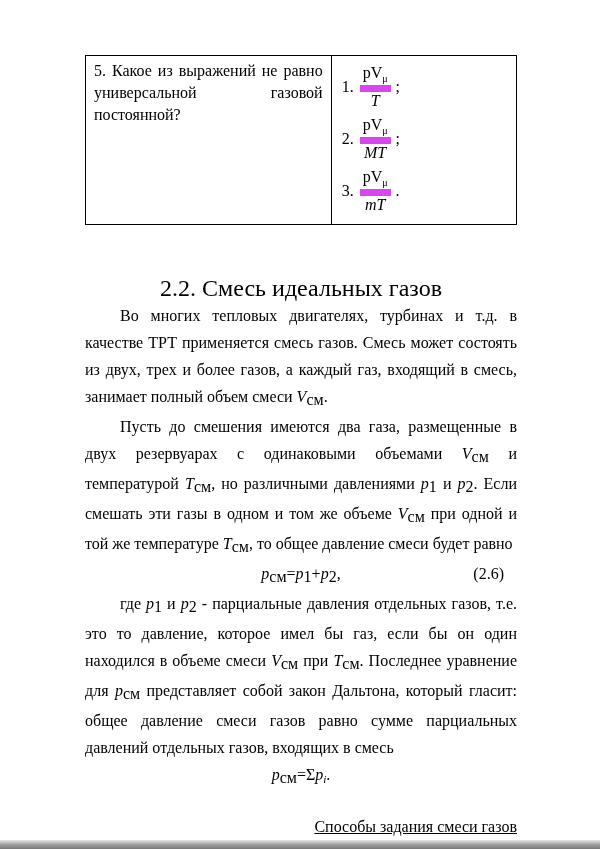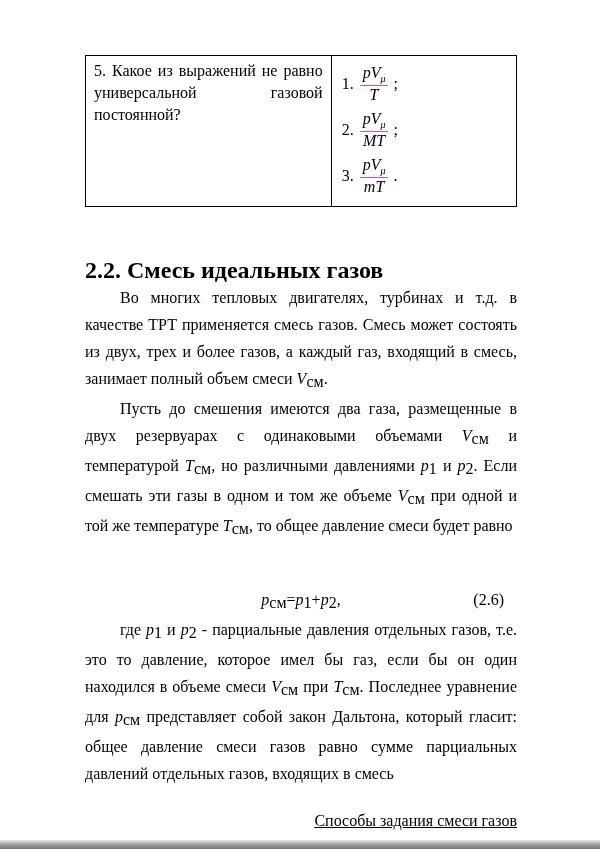--- a/index.html
+++ b/index.html
@@ -16,28 +16,28 @@
   }
   .content{width:432px;}
   
   table.qtable{border-collapse:collapse;width:100%;table-layout:fixed;padding-left:16px;}
   table.qtable td{border:1px solid #000;vertical-align:top;padding:4px 8px;box-sizing:border-box;}
   td.q-cell{width:57%;text-align:justify;line-height:22px;}
   td.a-cell{width:43%;}
   .opt{display:flex;align-items:center;margin:4px 0 6px 2px;line-height:1.15;}
   .opt-label{margin-right:6px;}
   .frac{display:inline-block;text-align:center;vertical-align:middle;}
-  .frac .fnum{display:block;border-bottom:1px solid #d946ef;padding:0 3px;font-style:italic;text-align:right;}
+  .frac .fnum{display:block;border-bottom:7px solid #d946ef;padding:0 3px;text-align:right;}
   .frac .fden{display:block;font-style:italic;padding:0 3px;}
   .frac sub{font-size:10px;}
   .opt-tail{margin-left:5px;}
   
-  .heading{font-weight:bold;margin:50px 0 0 0;line-height:27px;}
+  .heading{font-weight:normal;text-align:center;margin:50px 0 0 0;line-height:27px;}
   .para{text-align:justify;text-indent:35px;line-height:27px;margin:0;}
-  .eqline{position:relative;text-align:center;line-height:27px;margin-top:44px;}
+  .eqline{position:relative;text-align:center;line-height:27px;}
   .eqnum{position:absolute;right:13px;top:0;}
   .subheading{text-align:right;text-decoration:underline;line-height:27px;margin:20px 0 0 0;}
   
   .run-n{}
   .run-i{font-style:italic;}
   .run-sub{font-size:16px;vertical-align:-3px;}
   .run-subi{font-size:11px;vertical-align:-3px;font-style:italic;}
   
   .bottom-edge{
     position:absolute;left:0;right:0;bottom:0;height:9px;
@@ -94,20 +94,23 @@
 
     <p class="para"><span class="run-n">Пусть до смешения имеются два газа, размещенные в двух резервуарах с одинаковыми объемами </span><span class="run-i">V</span><span class="run-sub">см</span><span class="run-n"> и температурой </span><span class="run-i">T</span><span class="run-sub">см</span><span class="run-n">, но различными давлениями </span><span class="run-i">p</span><span class="run-sub">1</span><span class="run-n"> и </span><span class="run-i">p</span><span class="run-sub">2</span><span class="run-n">. Если смешать эти газы в одном и том же объеме </span><span class="run-i">V</span><span class="run-sub">см</span><span class="run-n"> при одной и той же температуре </span><span class="run-i">T</span><span class="run-sub">см</span><span class="run-n">, то общее давление смеси будет равно</span></p>
 
     <div class="eqline">
       <span><span class="run-i">p</span><span class="run-sub">см</span><span class="run-n">=</span><span class="run-i">p</span><span class="run-sub">1</span><span class="run-n">+</span><span class="run-i">p</span><span class="run-sub">2</span><span class="run-n">,</span></span>
       <span class="eqnum">(2.6)</span>
     </div>
 
     <p class="para"><span class="run-n">где </span><span class="run-i">p</span><span class="run-sub">1</span><span class="run-n"> и </span><span class="run-i">p</span><span class="run-sub">2</span><span class="run-n"> - парциальные давления отдельных газов, т.е. это то давление, которое имел бы газ, если бы он один находился в объеме смеси </span><span class="run-i">V</span><span class="run-sub">см</span><span class="run-n"> при </span><span class="run-i">T</span><span class="run-sub">см</span><span class="run-n">. Последнее уравнение для </span><span class="run-i">p</span><span class="run-sub">см</span><span class="run-n"> представляет собой закон Дальтона, который гласит: общее давление смеси газов равно сумме парциальных давлений отдельных газов, входящих в смесь</span></p>
 
+    <div class="eqline">
+      <span><span class="run-i">p</span><span class="run-sub">см</span><span class="run-n">=Σ</span><span class="run-i">p</span><span class="run-subi">i</span><span class="run-n">.</span></span>
+    </div>
 
     <p class="subheading">Способы задания смеси газов</p>
 
     <p class="para"><span class="run-n">Смесь может быть задана массовыми долями, объемными долями и мольными долями.</span></p>
 
   </div>
 
   <div class="bottom-edge"></div>
 </div>
 

